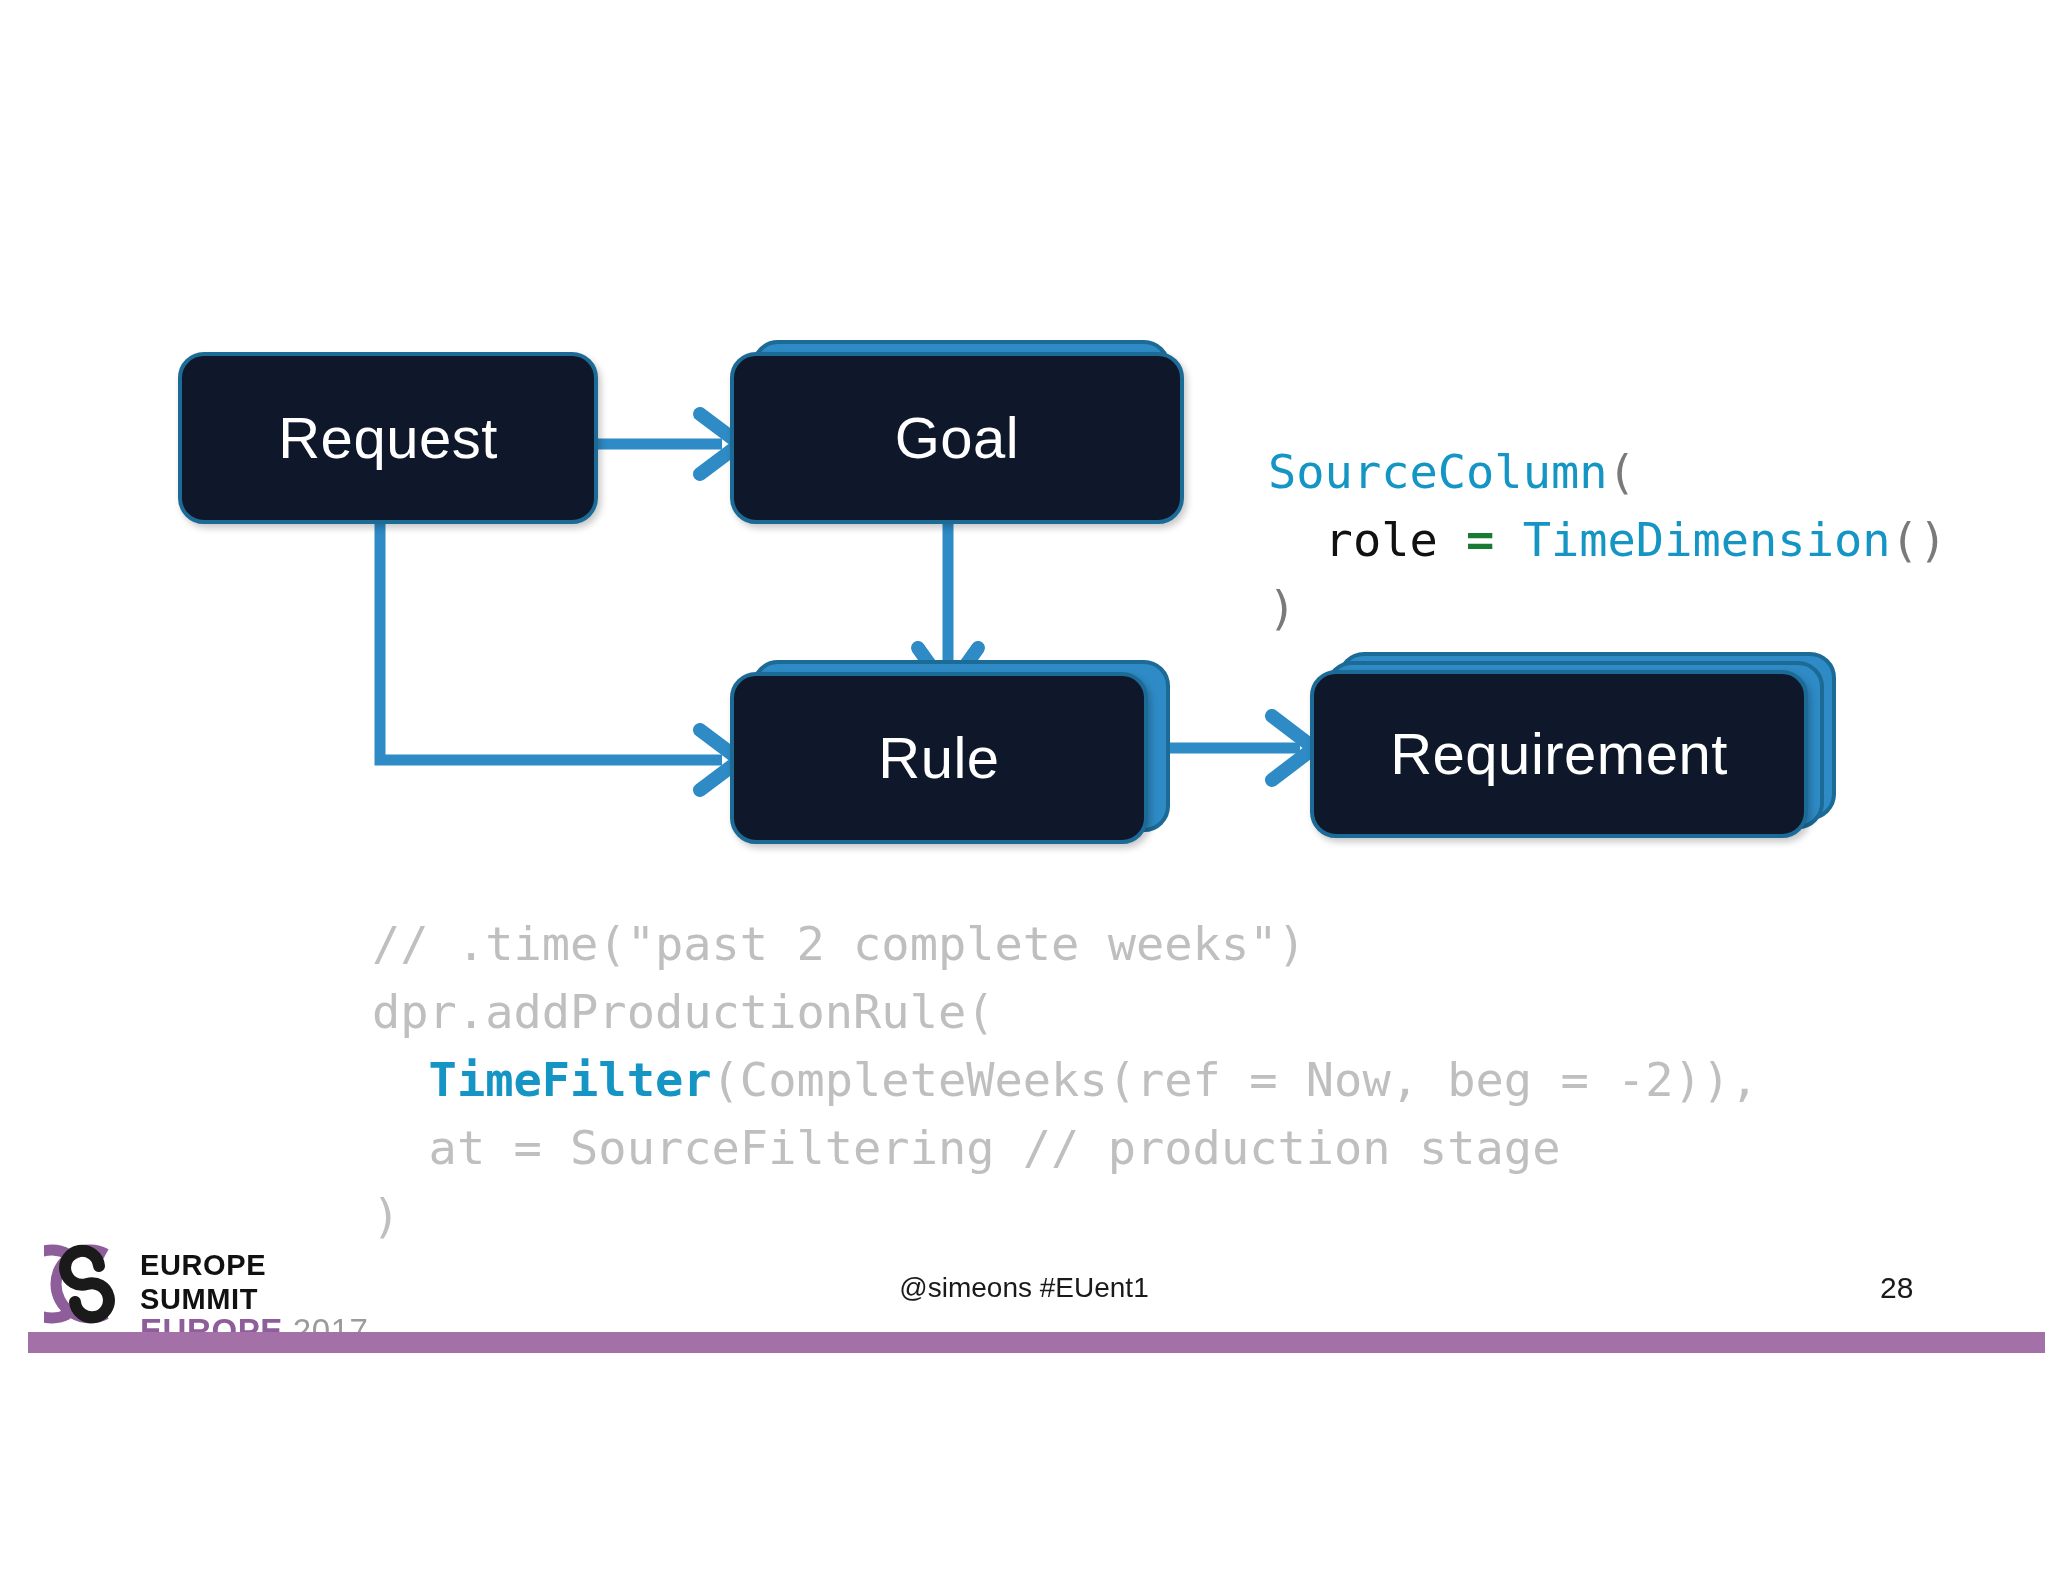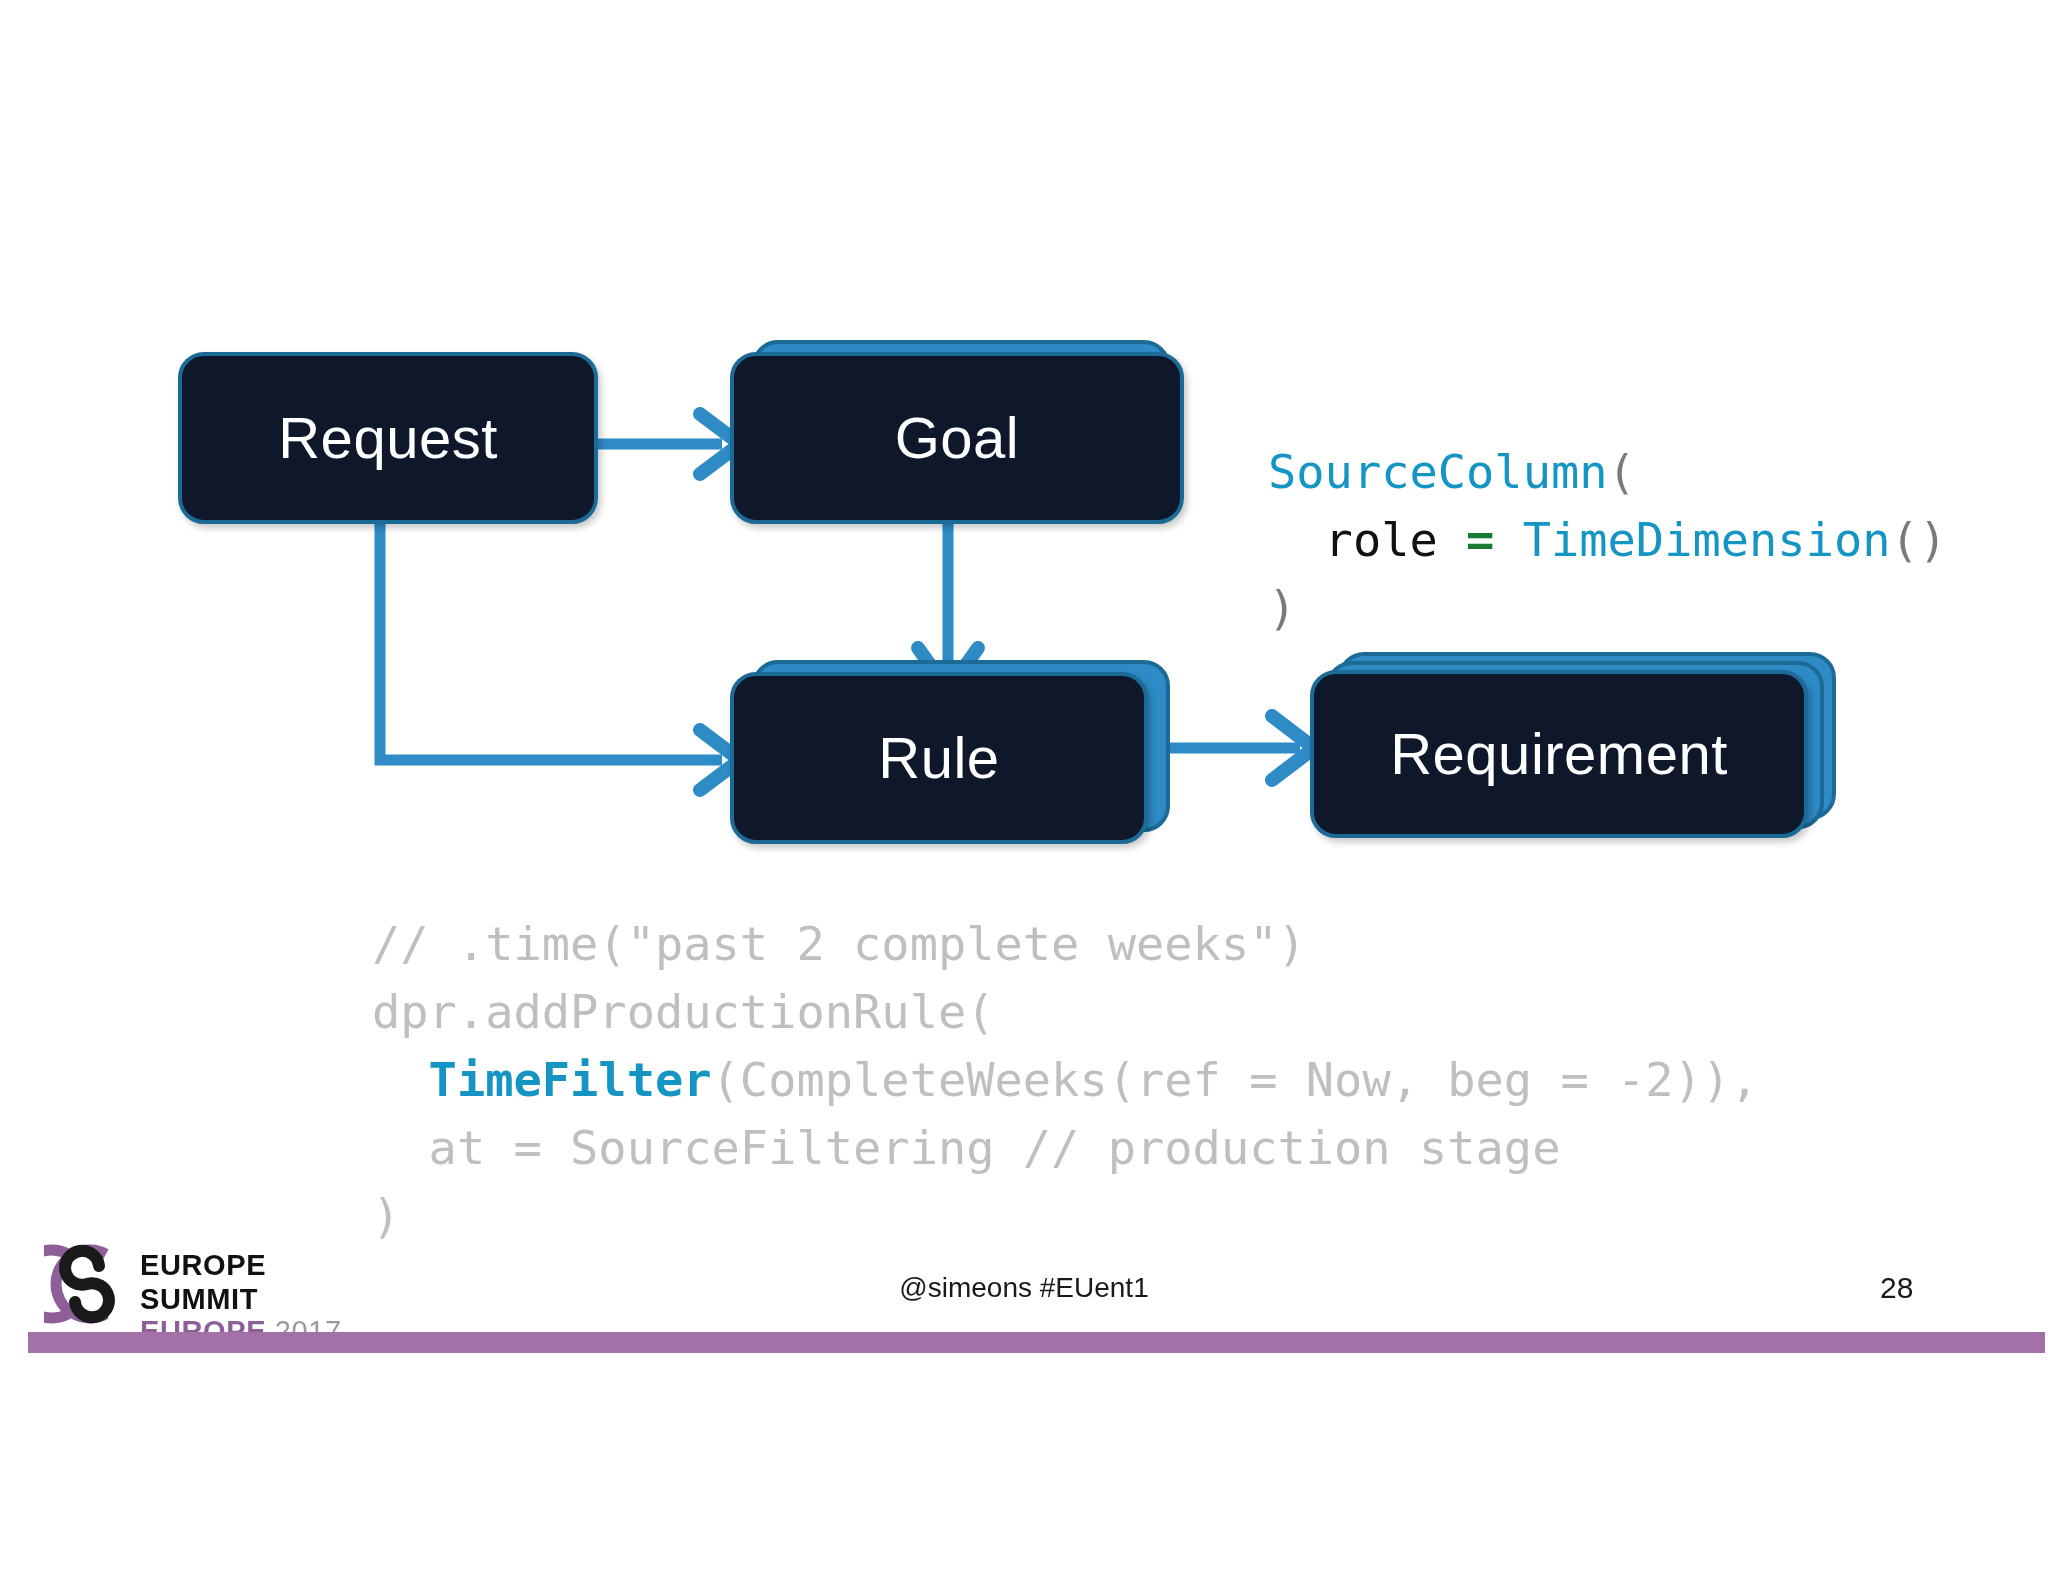--- a/index.html
+++ b/index.html
@@ -125,21 +125,21 @@
   #logo-line1 {
     font-family: "Liberation Sans", sans-serif;
     font-size: 29px;
     font-weight: bold;
     color: #111111;
     letter-spacing: 0.6px;
     line-height: 34px;
   }
   #logo-line2 {
     font-family: "Liberation Sans", sans-serif;
-    font-size: 29px;
+    font-size: 33px;
     font-weight: bold;
     letter-spacing: 0.6px;
     line-height: 30px;
   }
   .logo-europe { color: #8E5E9B; }
   .logo-year   { color: #9B9B9B; font-weight: normal; }
 
   #footer-handle {
     position: absolute;
     left: 0;

